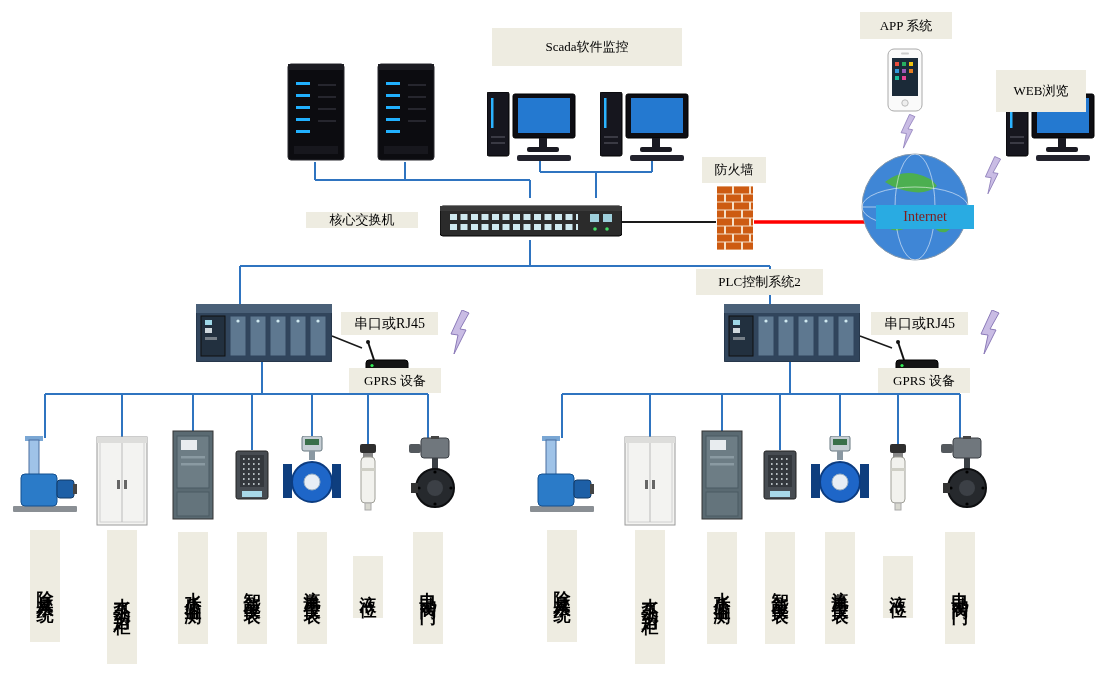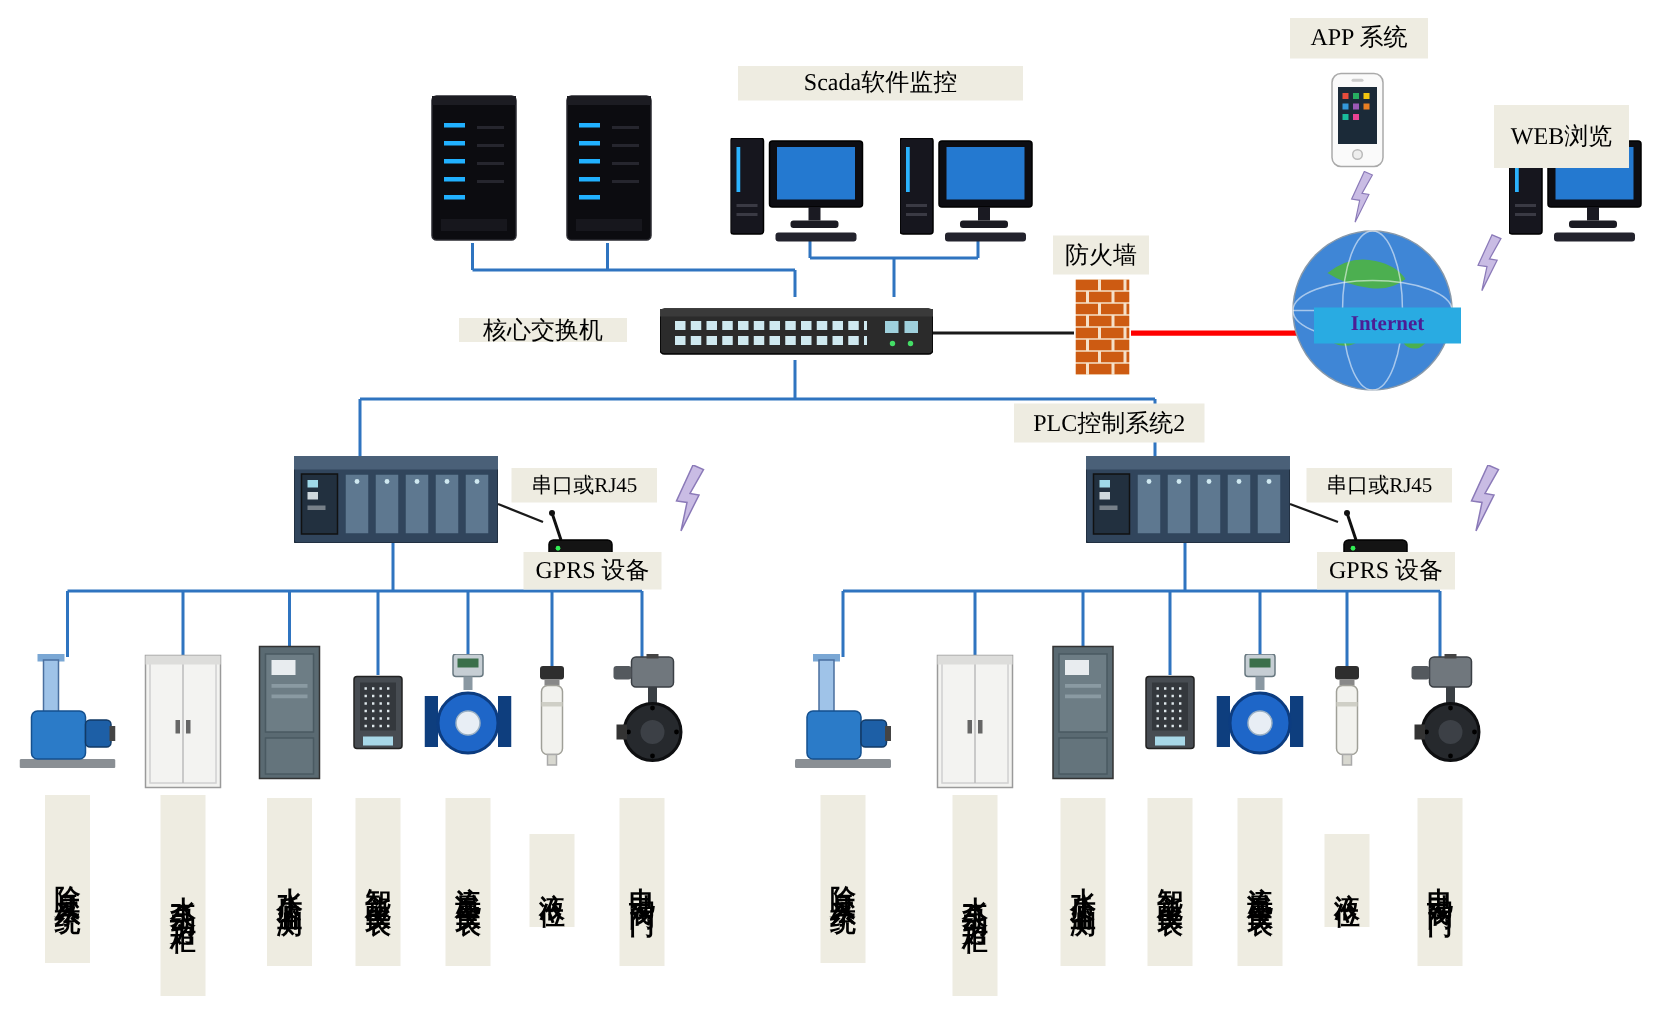--- a/index.html
+++ b/index.html
@@ -7,28 +7,28 @@
     --intranet-bg:#00d17c;
     --internet-banner-bg:#29abe2;
     --line-blue:#2f74c0;
     --line-red:#ff0000;
     --line-black:#1a1a1a;
   }
   *{margin:0;padding:0;box-sizing:border-box}
   body{background:#ffffff;font-family:"Liberation Serif","DejaVu Serif",serif}
   #stage{position:relative;width:1112px;height:683px;background:#fff;overflow:hidden}
   .hlabel{position:absolute;display:flex;align-items:center;justify-content:center;
-          background:var(--label-bg);font-size:16px;color:#000;white-space:nowrap;z-index:3}
+          background:var(--label-bg);font-size:13px;color:#000;white-space:nowrap;z-index:3}
   .vlabel{position:absolute;width:30px;background:var(--label-bg);
           writing-mode:vertical-rl;text-orientation:upright;letter-spacing:.30em;
           display:flex;align-items:center;justify-content:center;text-align:center;
           font-size:17px;font-weight:600;color:#000;z-index:3}
   .green{background:var(--intranet-bg);font-weight:600}
   .banner{position:absolute;display:flex;align-items:center;justify-content:center;
-          background:var(--internet-banner-bg);font-size:14px;font-weight:700;color:#4c1d95;z-index:4}
+          background:var(--internet-banner-bg);font-size:14px;font-weight:400;color:#7f1d1d;z-index:4}
   svg.dev{position:absolute;overflow:visible;z-index:2}
   #wires{position:absolute;left:0;top:0;z-index:1}
   #defs{position:absolute;width:0;height:0}
 </style>
 </head>
 <body>
 
 <svg id="defs" aria-hidden="true">
   <defs>
     <symbol id="sym-server" viewBox="0 0 60 102">
@@ -204,26 +204,26 @@
     <path d="M262,362 V394 M45,394 H428 M45,394 V438 M122,394 V438 M193,394 V432
              M252,394 V450 M312,394 V438 M368,394 V446 M428,394 V438" fill="none" style="stroke:var(--line-blue)" stroke-width="2"></path>
     <path d="M790,362 V394 M562,394 H960 M562,394 V438 M650,394 V438 M722,394 V432
              M780,394 V450 M840,394 V438 M898,394 V446 M960,394 V438" fill="none" style="stroke:var(--line-blue)" stroke-width="2"></path>
     <path d="M622,222 H716" fill="none" style="stroke:var(--line-black)" stroke-width="2"></path>
     <path d="M754,222 H866" fill="none" style="stroke:var(--line-red)" stroke-width="3.5"></path>
     <path d="M332,336 L362,348" fill="none" style="stroke:var(--line-black)" stroke-width="1.5"></path>
     <path d="M860,336 L892,348" fill="none" style="stroke:var(--line-black)" stroke-width="1.5"></path>
   </svg>
 
-  <div class="hlabel" style="left:492px;top:44px;width:190px;height:23px">Scada软件监控</div>
+  <div class="hlabel" style="left:492px;top:28px;width:190px;height:38px">Scada软件监控</div>
   <div class="hlabel" style="left:860px;top:12px;width:92px;height:27px">APP 系统</div>
   <div class="hlabel" style="left:996px;top:70px;width:90px;height:42px">WEB浏览</div>
   <div class="hlabel" style="left:306px;top:212px;width:112px;height:16px">核心交换机</div>
   <div class="hlabel" style="left:702px;top:157px;width:64px;height:26px">防火墙</div>
-  <div class="hlabel" style="left:676px;top:269px;width:127px;height:26px">PLC控制系统2</div>
+  <div class="hlabel" style="left:696px;top:269px;width:127px;height:26px">PLC控制系统2</div>
   <div class="hlabel" style="left:341px;top:312px;width:97px;height:23px;font-size:14px">串口或RJ45</div>
   <div class="hlabel" style="left:871px;top:312px;width:97px;height:23px;font-size:14px">串口或RJ45</div>
   <div class="hlabel" style="left:349px;top:368px;width:92px;height:25px">GPRS 设备</div>
   <div class="hlabel" style="left:878px;top:368px;width:92px;height:25px">GPRS 设备</div>
 
   <svg class="dev" style="left:286px;top:60px" width="60" height="102">
       <use href="#sym-server"></use>
     </svg>
   <svg class="dev" style="left:376px;top:60px" width="60" height="102">
       <use href="#sym-server"></use>

